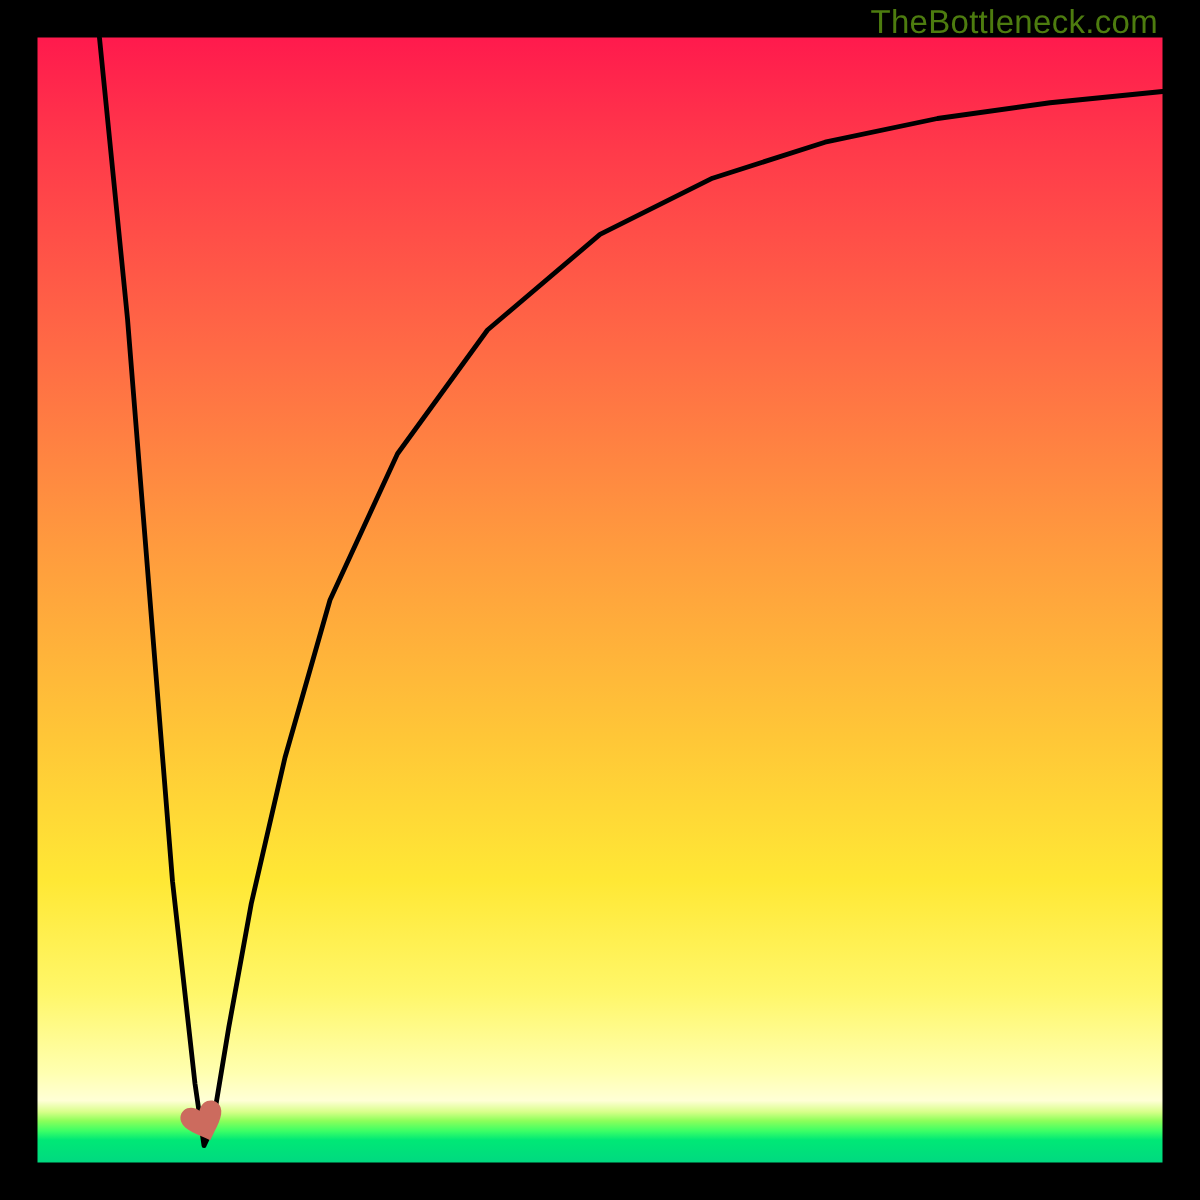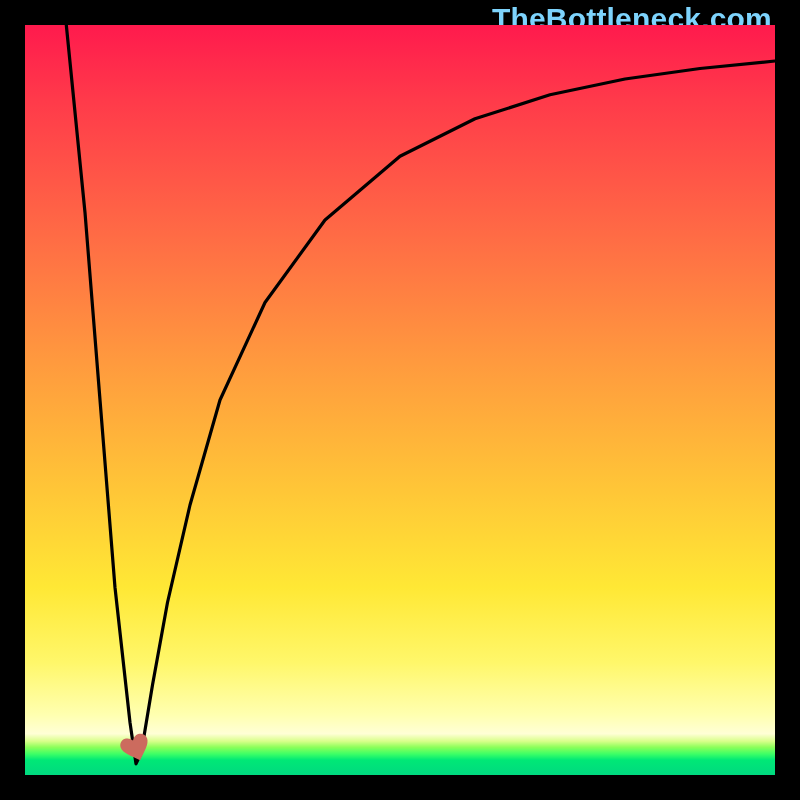--- a/index.html
+++ b/index.html
@@ -41,23 +41,23 @@
       #8cff5a 96.3%,
       #3cff66 97.2%,
       #00e876 98%,
       #00d980 100%
     );
   }
   .watermark {
     position: absolute;
     top: 2px;
     right: 28px;
-    color: #7dd3fc;
-    font-size: 30px;
-    font-weight: 700;
+    color: #4d7c0f;
+    font-size: 22px;
+    font-weight: 400;
     letter-spacing: 0.2px;
     user-select: none;
   }
   svg.curve {
     position: absolute;
     left: 0;
     top: 0;
     width: 750px;
     height: 750px;
     overflow: visible;

